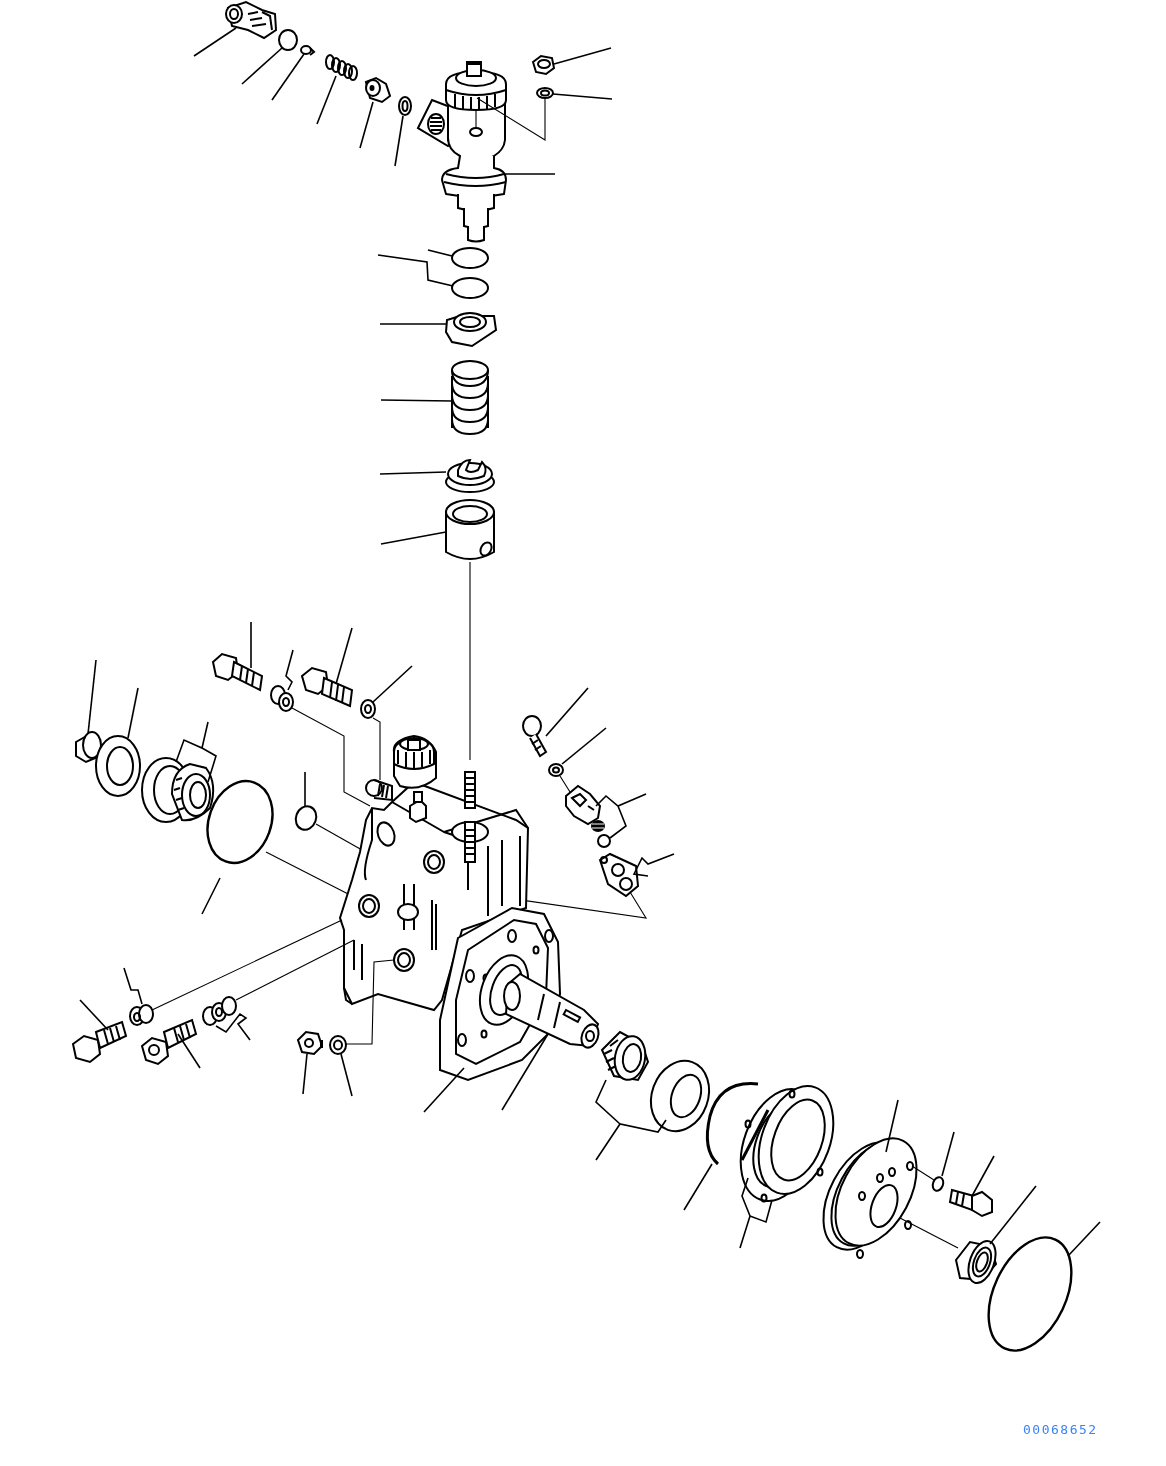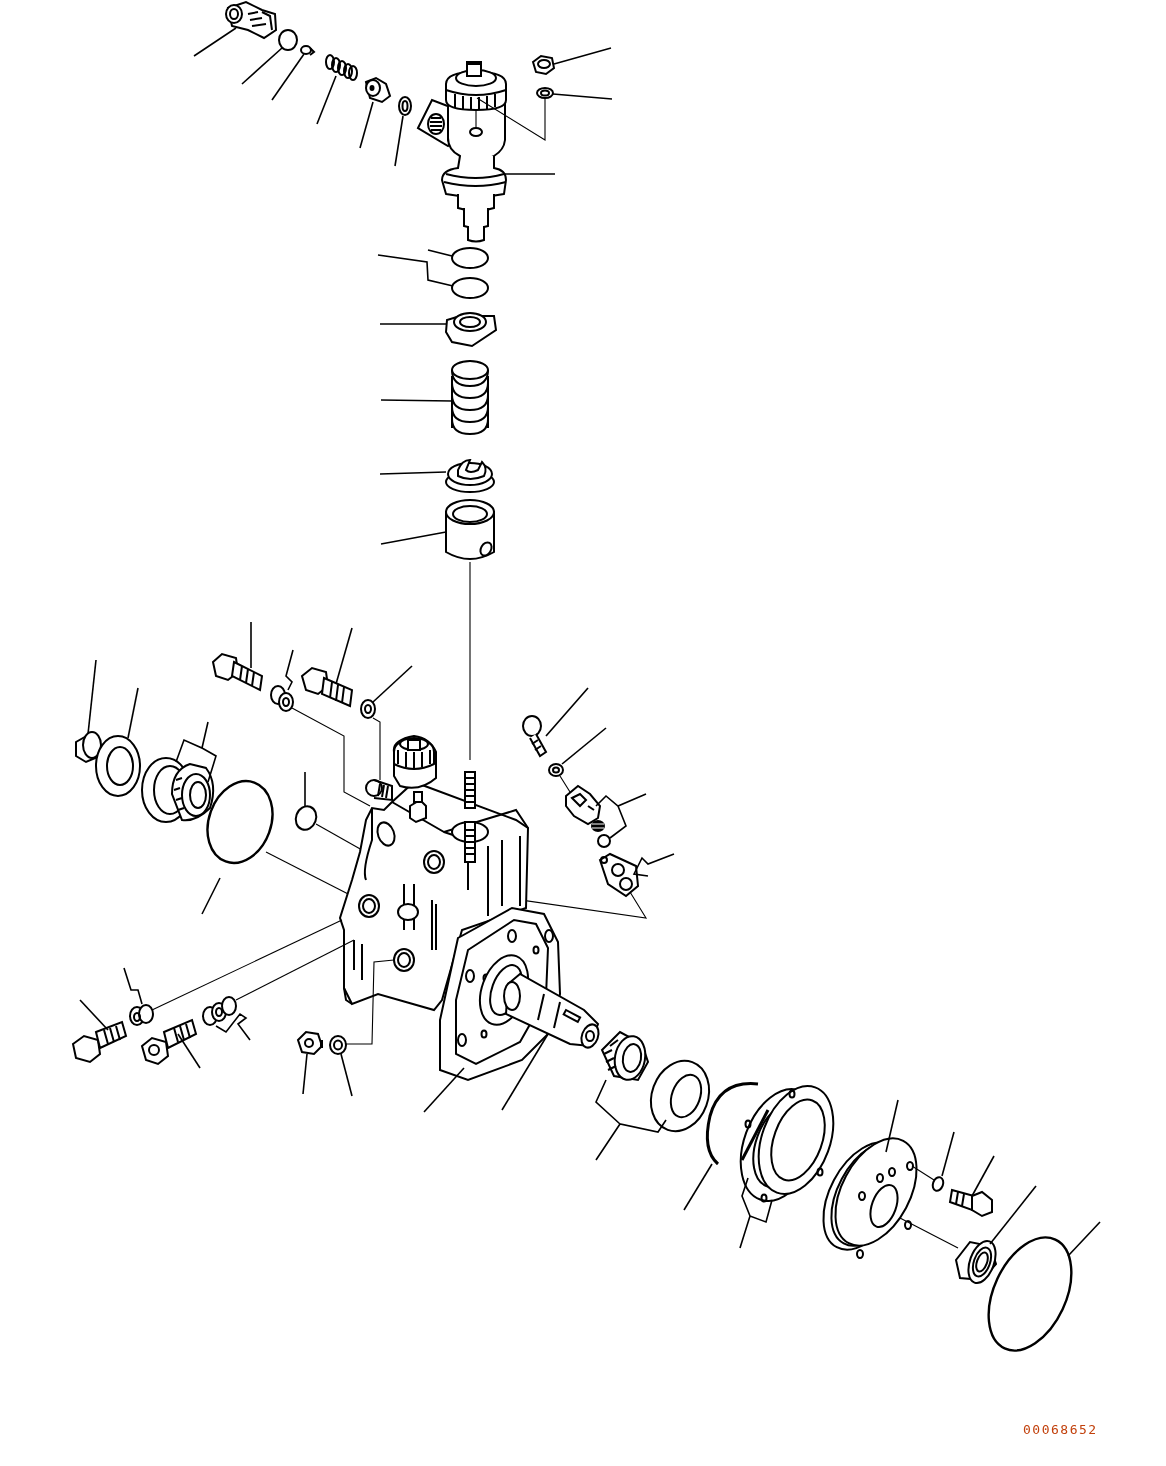--- a/index.html
+++ b/index.html
@@ -3,21 +3,21 @@
 <meta charset="utf-8">
 <style>
   html, body { margin: 0; padding: 0; background: #ffffff; }
   body { width: 1166px; height: 1466px; position: relative; overflow: hidden; font-family: "DejaVu Sans Mono", monospace; }
   #diagram { position: absolute; left: 0; top: 0; width: 1166px; height: 1466px; }
   #diagram .p { fill: #fff; stroke: #000; stroke-width: 2; }
   #diagram .pt { fill: none; stroke: #000; stroke-width: 2; }
   #diagram .ld { fill: none; stroke: #000; stroke-width: 1.6; }
   #diagram .th { fill: none; stroke: #000; stroke-width: 1.1; }
   #diagram .bk { fill: #000; stroke: none; }
-  .drawing-number { position: absolute; left: 1023px; top: 1422px; font-family: "DejaVu Sans Mono", monospace; font-size: 13px; letter-spacing: 1.5px; color: #c2410c; }
+  .drawing-number { position: absolute; left: 1023px; top: 1422px; font-family: "DejaVu Sans Mono", monospace; font-size: 13px; letter-spacing: 1.5px; color: #3b82f6; }
 </style>
 </head>
 <body>
 
 <div>
 <svg id="diagram" viewBox="0 0 1166 1466" xmlns="http://www.w3.org/2000/svg">
 
   <g>
 
     <g>

